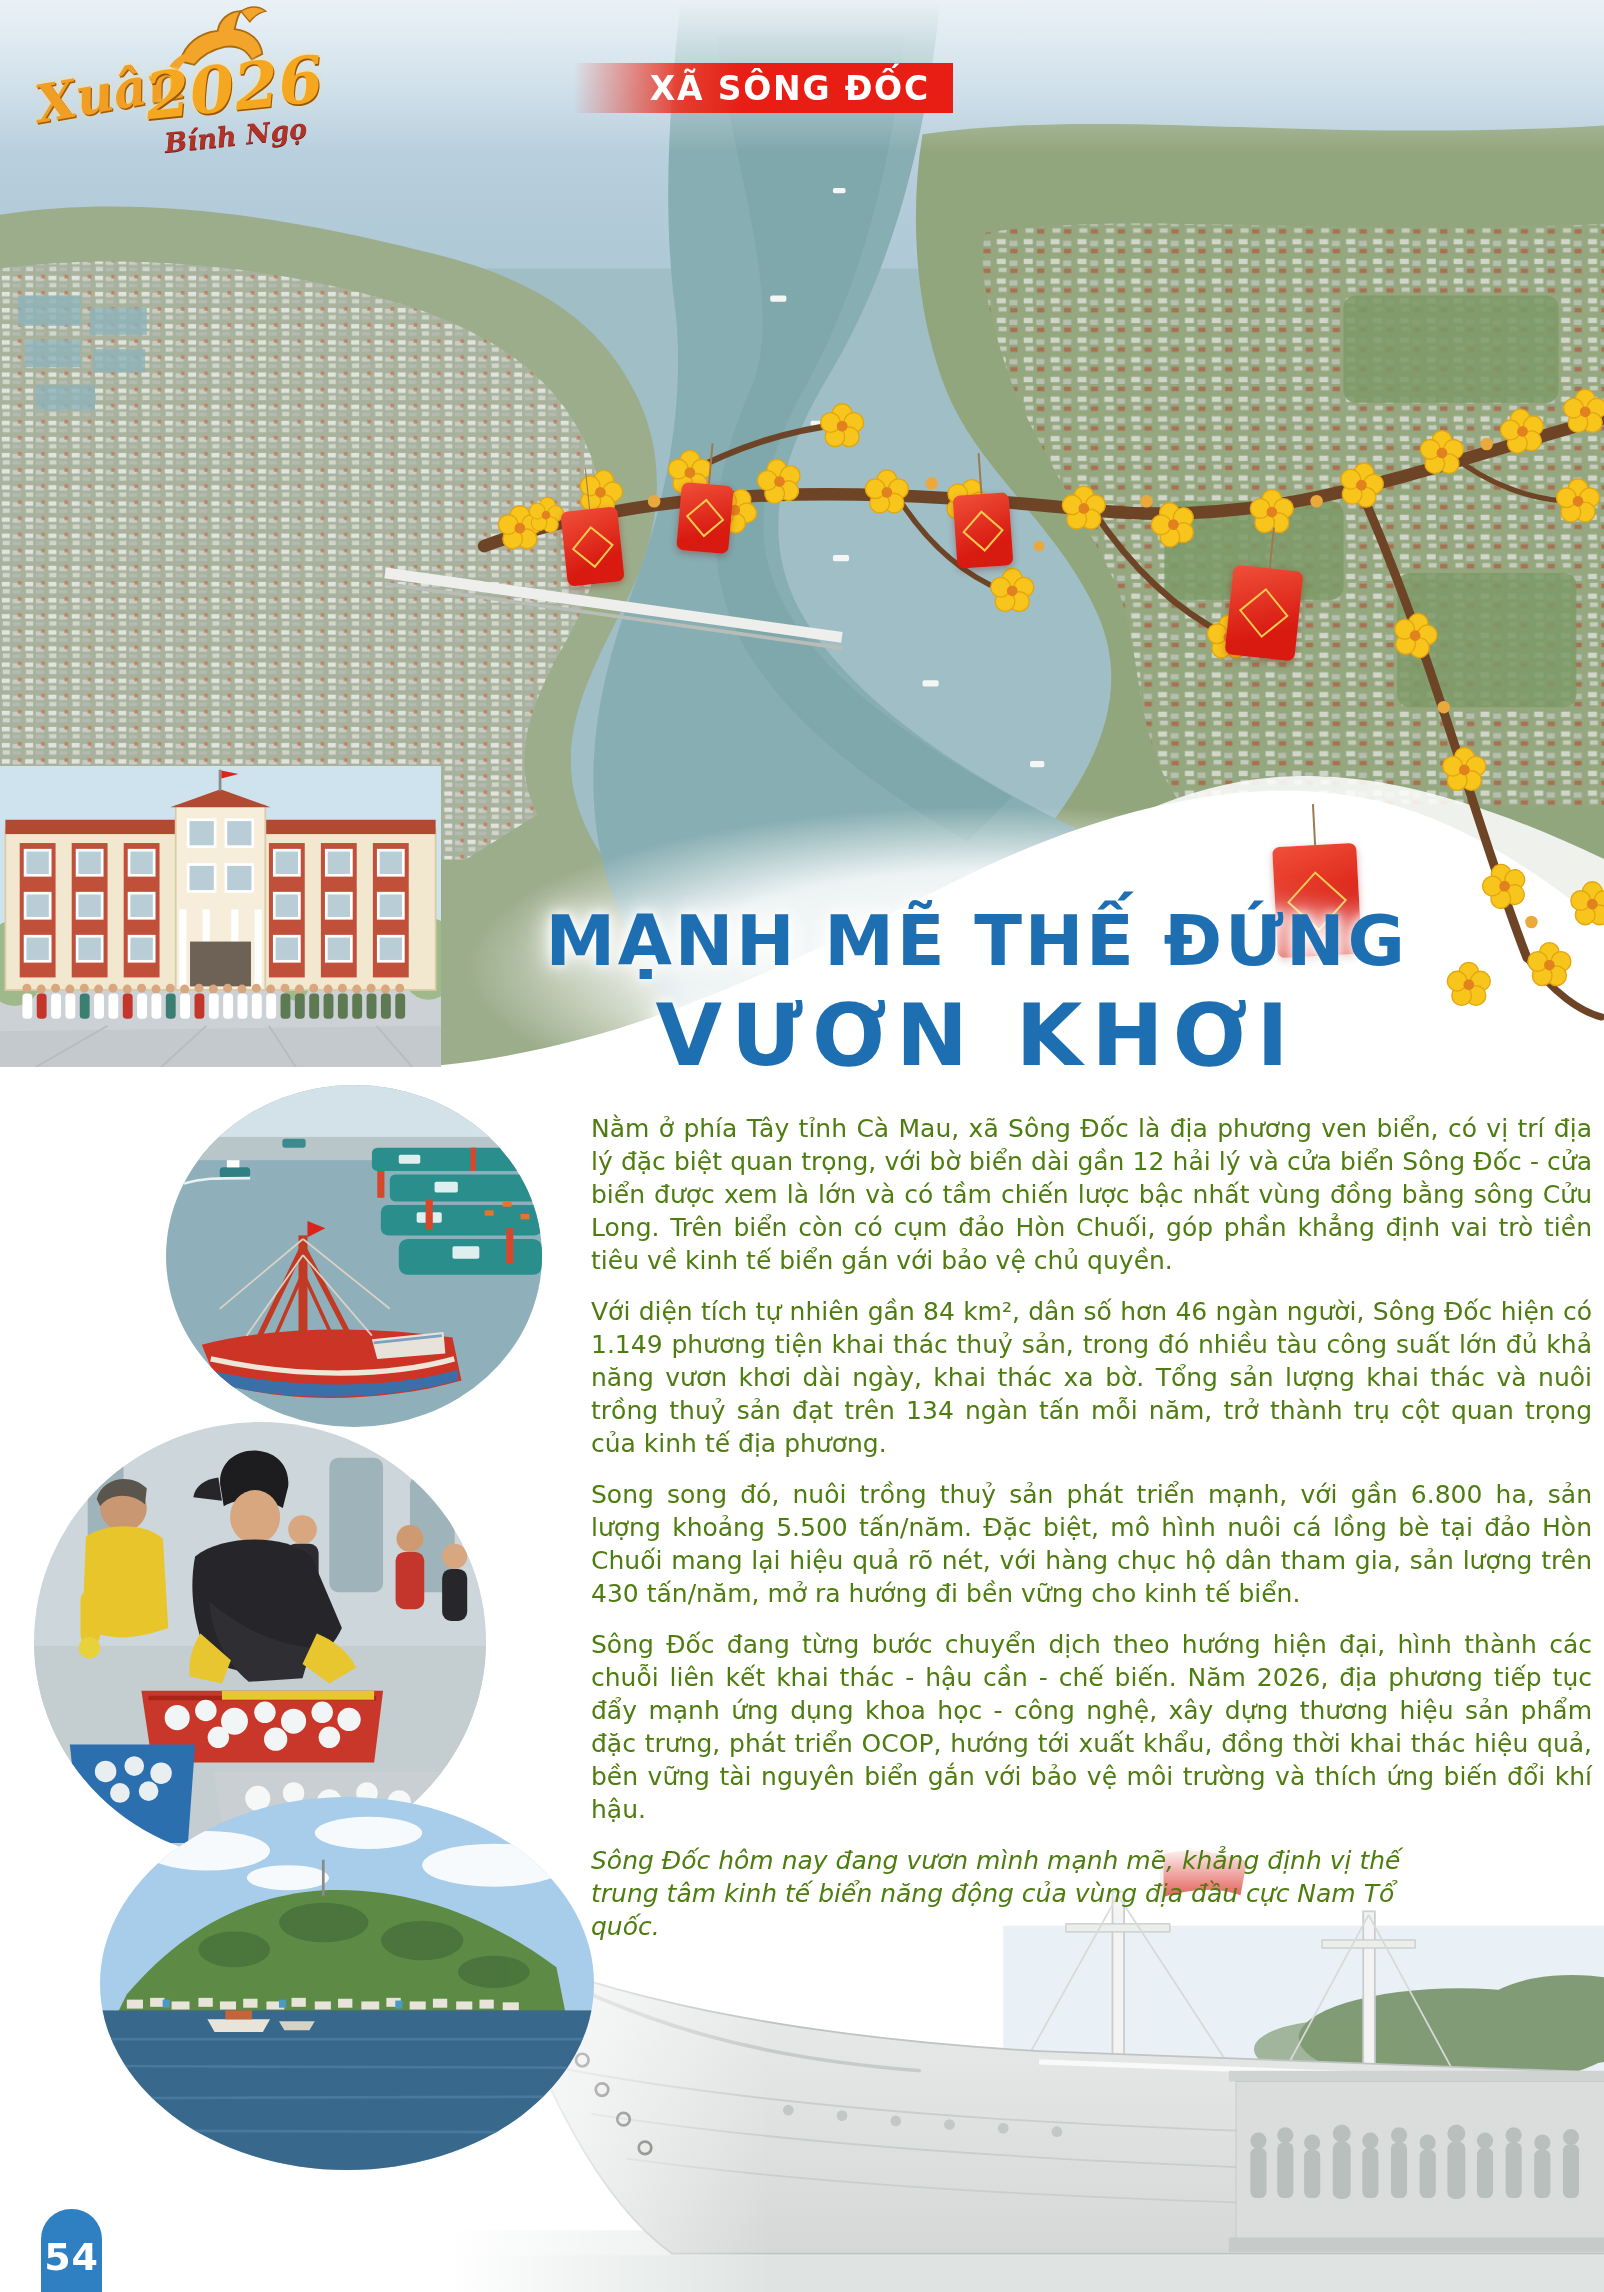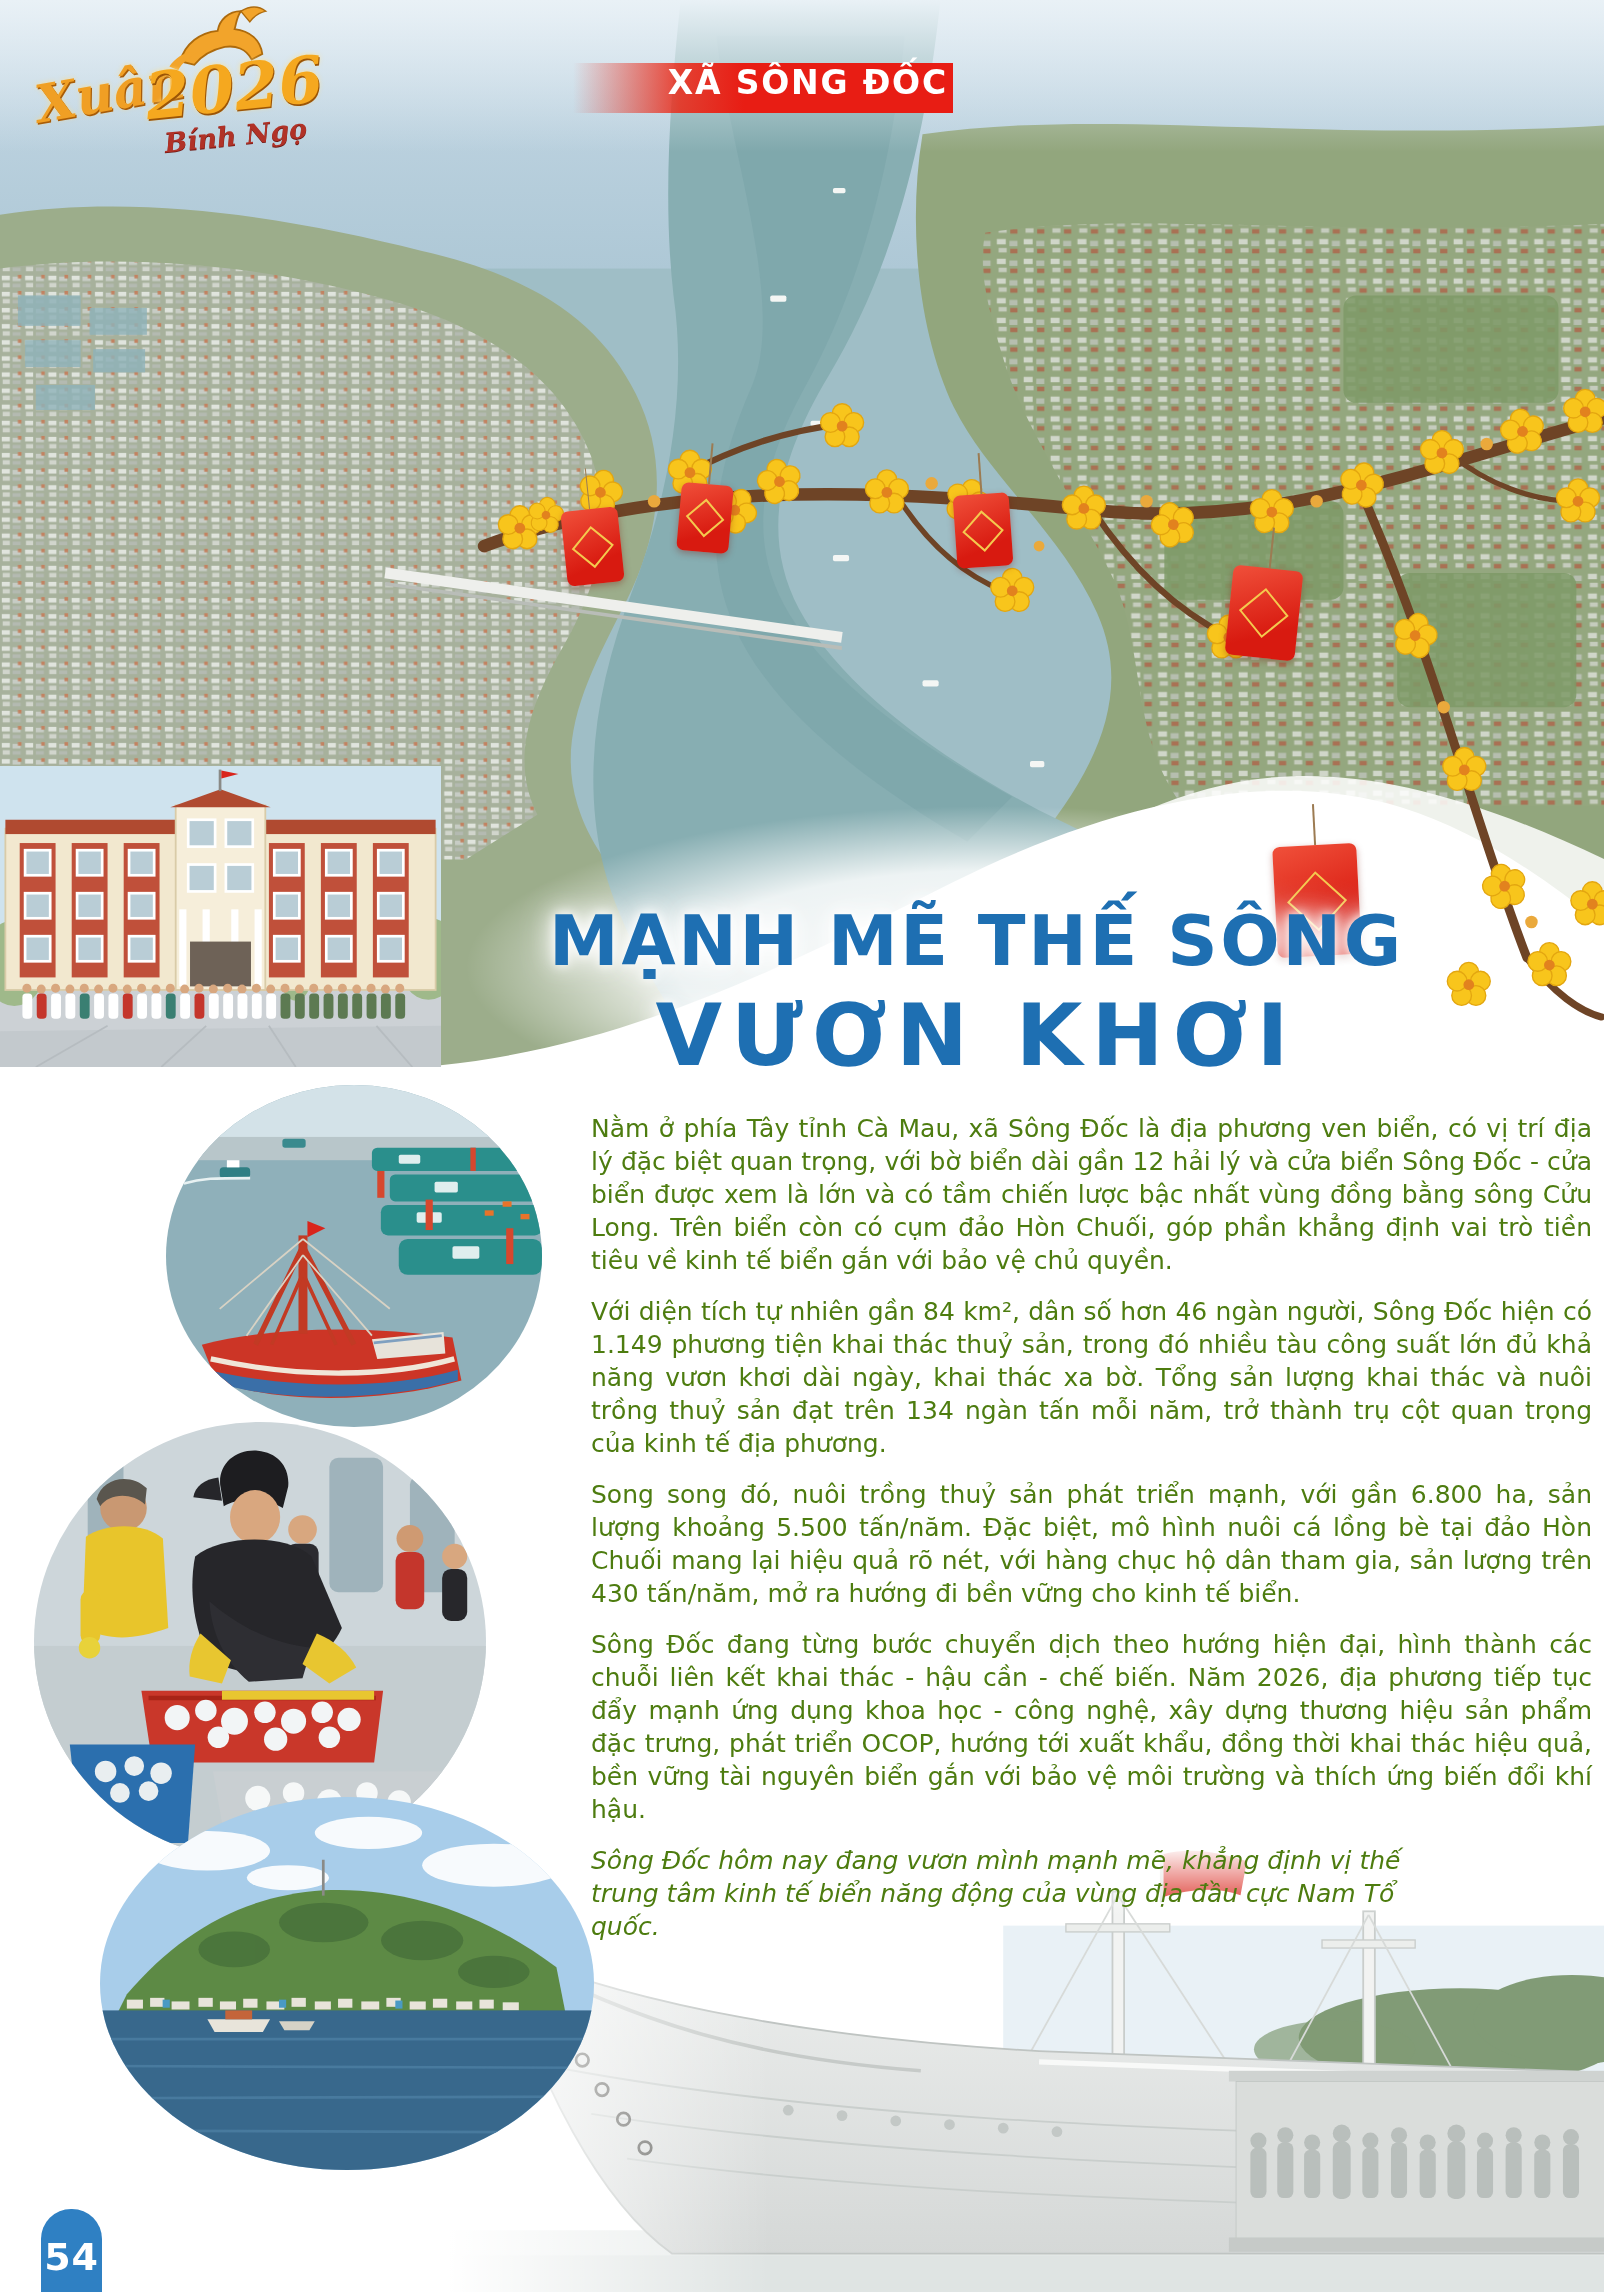--- a/index.html
+++ b/index.html
@@ -17,21 +17,21 @@
   .logo-year{position:absolute;left:115px;top:45px;font-family:"DejaVu Serif","Liberation Serif",serif;
              font-style:italic;font-weight:bold;font-size:64px;color:#f5a81f;
              text-shadow:0.9px 1.8px 0 #9c5506,0 0 5.4px rgba(255,225,140,.9);transform:rotate(-6deg);}
   .logo-zodiac{position:absolute;left:134px;top:115px;font-family:"DejaVu Serif","Liberation Serif",serif;
              font-style:italic;font-weight:bold;font-size:27px;color:#b13227;
              text-shadow:0 0.9px 0 #6d1510;transform:rotate(-6deg);}
   .logo-horse{position:absolute;left:134px;top:-3.6px;width:143px;height:72px;}
   
   .badge{position:absolute;left:573px;top:63px;width:380px;height:50px;z-index:4;
          background:linear-gradient(90deg,rgba(238,100,40,0) 0%,rgba(235,40,22,.85) 28%,#e81d14 45%);
-         display:flex;align-items:flex-start;justify-content:flex-end;padding-right:5px;box-sizing:border-box;}
+         display:flex;align-items:center;justify-content:flex-end;padding-right:23px;box-sizing:border-box;}
   .badge span{color:#fff;font-weight:800;font-size:33px;letter-spacing:1.8px;}
   
   .building{position:absolute;left:0;top:766px;width:441px;height:301px;z-index:3;}
   .building svg{display:block;width:100%;height:100%;}
   
   .title-glow{position:absolute;left:466px;top:806px;width:1057px;height:322px;z-index:3;
       background:radial-gradient(closest-side,rgba(255,255,255,.98),rgba(255,255,255,.85) 60%,rgba(255,255,255,0));}
   
   .flowers{position:absolute;left:466px;top:367px;width:1139px;height:752px;z-index:4;pointer-events:none;}
   
@@ -367,21 +367,21 @@
       <div class="dia"></div>
     </div>
   <div class="env" style="left:1229px;top:568px;width:70px;height:90px;transform:rotate(6deg);">
       <div class="dia"></div>
     </div>
   <div class="env" style="left:1275px;top:845px;width:84px;height:111px;transform:rotate(-3deg);">
       <div class="dia"></div>
     </div>
 
   <div class="title">
-    <div class="l1">MẠNH MẼ THẾ SÔNG</div>
+    <div class="l1">MẠNH MẼ THẾ ĐỨNG</div>
     <div class="l2">VƯƠN KHƠI</div>
   </div>
 
   <div class="ph ph1">
     <svg viewBox="0 0 420 382" preserveAspectRatio="none">
       <rect width="420" height="382" fill="#8fb0ba"></rect>
       <rect width="420" height="70" fill="#d3e2e8"></rect>
       <rect y="58" width="420" height="26" fill="#b8c6ca"></rect>
       <g fill="#2a8f8c">
         <rect x="230" y="70" width="180" height="26" rx="6"></rect>

